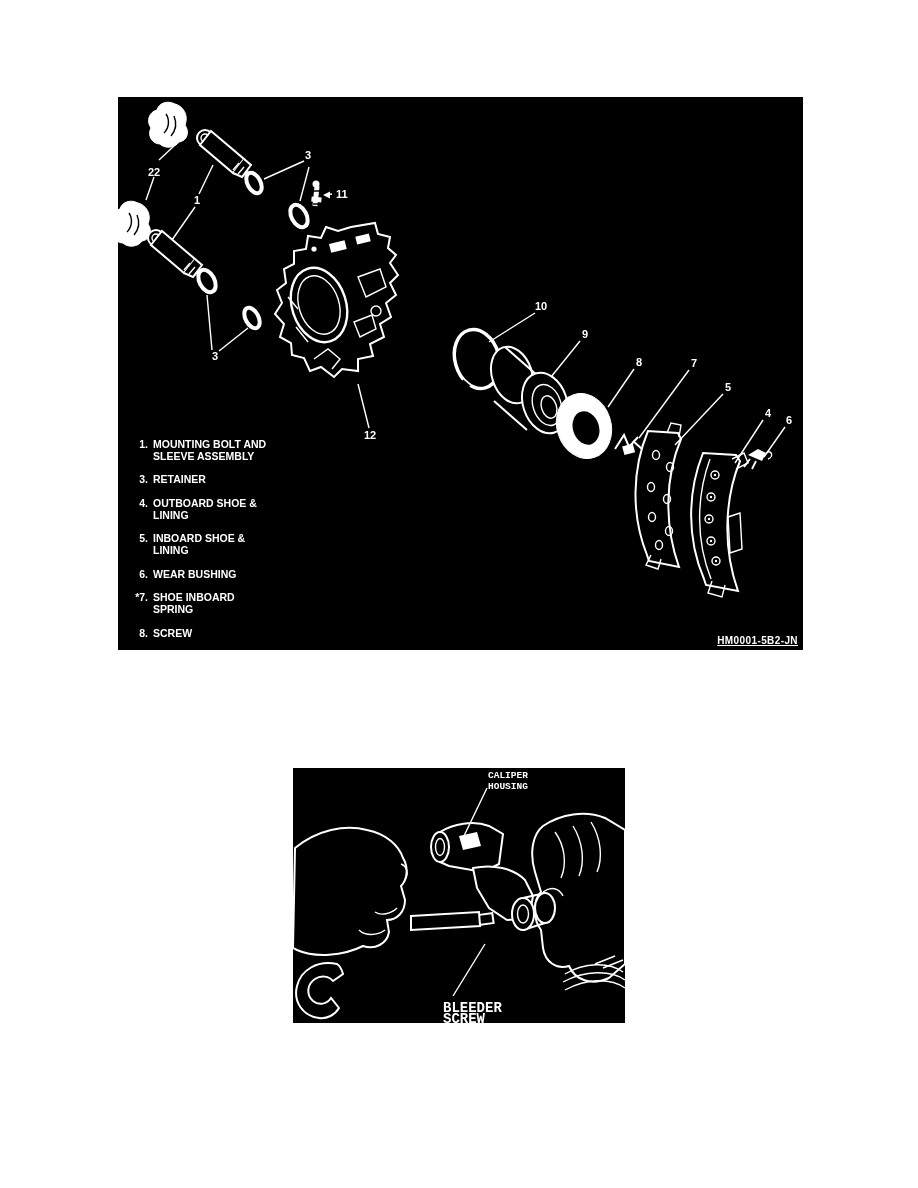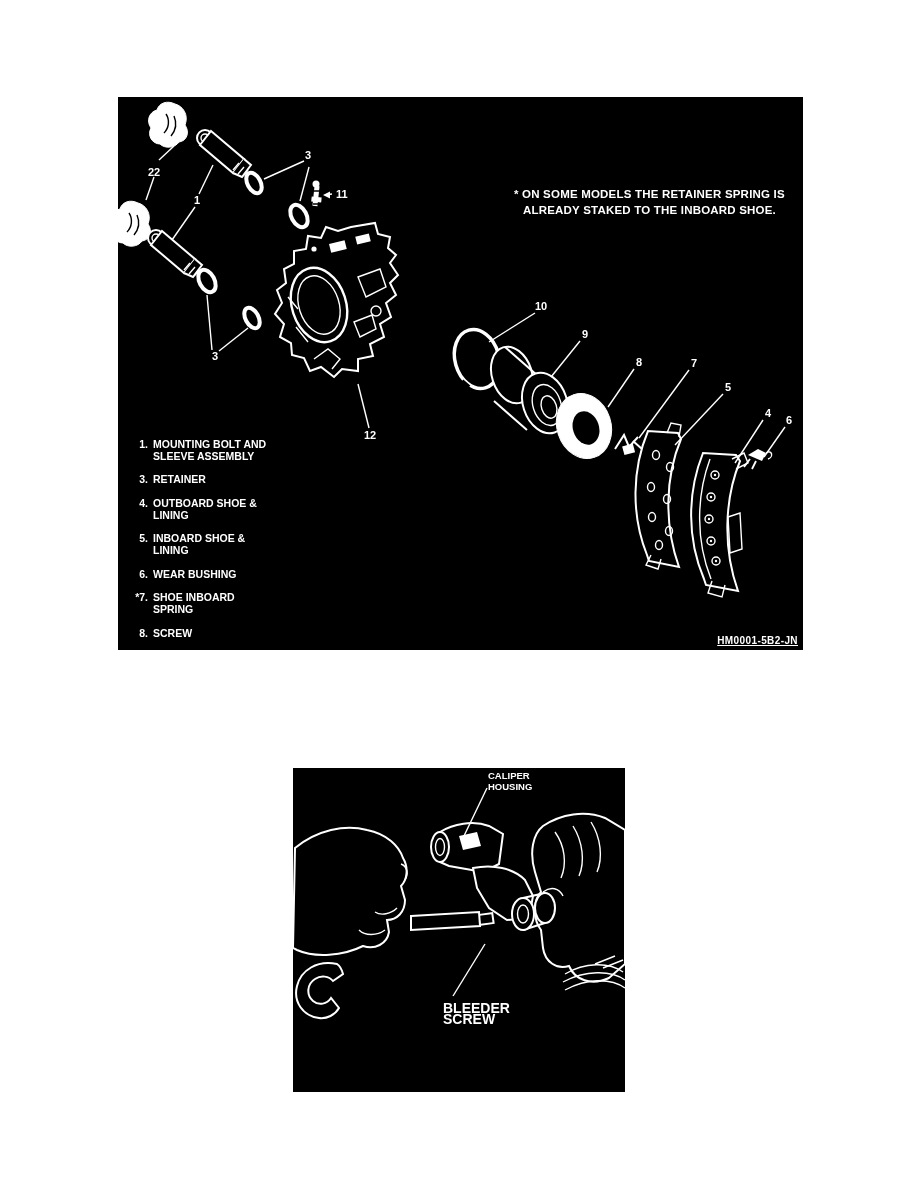--- a/index.html
+++ b/index.html
@@ -1,19 +1,19 @@
 <!DOCTYPE html>
 <html><head>
 <meta charset="utf-8">
 <style>
   html,body{margin:0;padding:0;background:#ffffff;}
   body{width:918px;height:1188px;position:relative;font-family:"Liberation Sans",sans-serif;}
   .panel{position:absolute;background:#000000;overflow:hidden;}
   #panel-exploded{left:118px;top:97px;width:685px;height:553px;}
-  #panel-bleed{left:293px;top:768px;width:332px;height:324px;}
+  #panel-bleed{left:293px;top:768px;width:332px;height:255px;font-family:Liberation Mono, monospace;}
   .panel svg{position:absolute;left:0;top:0;}
   .wtext{color:#ffffff;font-weight:bold;position:absolute;white-space:pre-line;}
   .note{left:396px;top:90px;width:300px;font-size:11.5px;line-height:15.5px;letter-spacing:.2px;text-indent:-9px;padding-left:9px;}
   .figid{right:5px;bottom:4px;font-size:10px;letter-spacing:.4px;white-space:nowrap;text-decoration:underline;}
   .plist{left:8px;top:330px;width:190px;font-size:10.5px;line-height:11.8px;}
   .plist-row{display:flex;align-items:flex-start;}
   .plist-num{width:22px;text-align:right;margin-right:5px;flex:none;}
   .plist-label{white-space:pre-line;}
   .cal-label{left:195px;top:2px;font-size:9.5px;line-height:11px;}
   .bleed-label{left:150px;top:235px;font-size:14px;line-height:10.5px;}
@@ -174,22 +174,20 @@
     <text x="467" y="241" class="callout">9</text>
     <text x="521" y="269" class="callout">8</text>
     <text x="576" y="270" class="callout">7</text>
     <text x="610" y="294" class="callout">5</text>
     <text x="650" y="320" class="callout">4</text>
     <text x="671" y="327" class="callout">6</text>
     <text x="97" y="263" class="callout">3</text>
     <text x="252" y="342" class="callout">12</text>
   </svg>
 
-  <div class="wtext note">* ON SOME MODELS THE RETAINER SPRING IS
-ALREADY STAKED TO THE INBOARD SHOE.</div>
 
   <div class="wtext plist">
     <div class="plist-row"><span class="plist-num">1.</span><span class="plist-label">MOUNTING BOLT AND
 SLEEVE ASSEMBLY</span></div>
     <div class="plist-row"><span class="plist-num">3.</span><span class="plist-label">RETAINER</span></div>
     <div class="plist-row"><span class="plist-num">4.</span><span class="plist-label">OUTBOARD SHOE &amp;
 LINING</span></div>
     <div class="plist-row"><span class="plist-num">5.</span><span class="plist-label">INBOARD SHOE &amp;
 LINING</span></div>
     <div class="plist-row"><span class="plist-num">6.</span><span class="plist-label">WEAR BUSHING</span></div>

